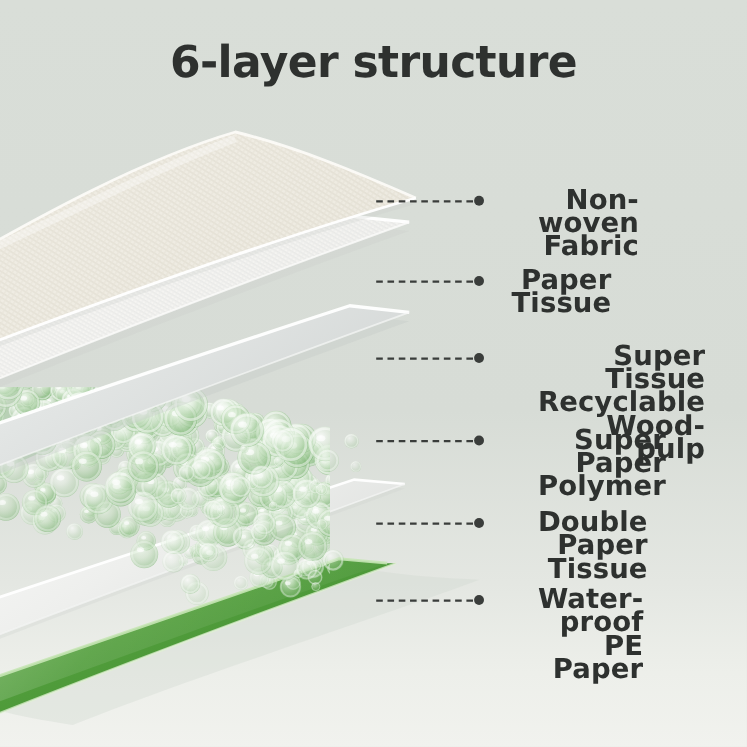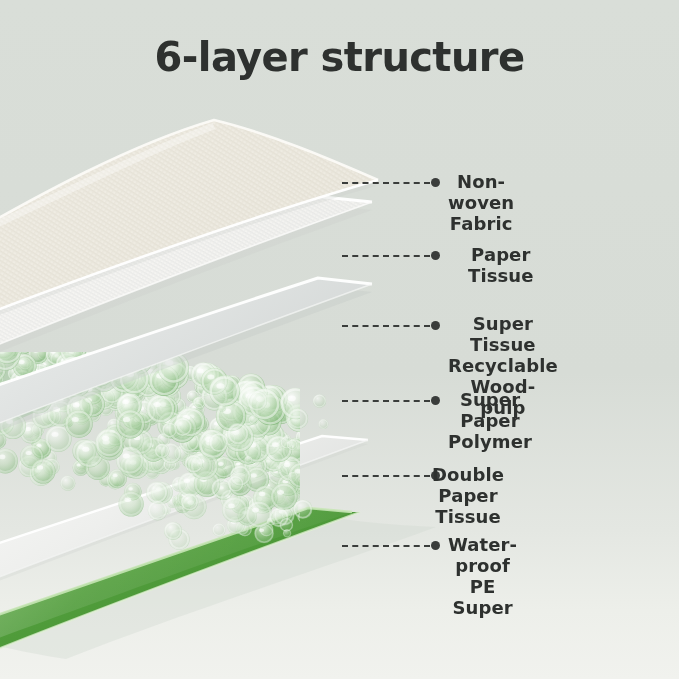--- a/index.html
+++ b/index.html
@@ -51,27 +51,28 @@
   .dot{
     position:absolute;
     width:9px; height:9px;
     border-radius:50%;
     background:#3a3d3b;
     top:-4px;
   }
   .ctext{
     position:absolute;
     color:#2e312f;
-    font-size:18px;
+    font-size:25px;
     font-weight:600;
     line-height:21px;
     letter-spacing:0.1px;
     font-family:"DejaVu Sans","Liberation Sans",sans-serif;
     white-space:pre-line;
-    text-align:center;
+    text-align:right;
+    margin-left:41px;
   }
   .ctext.one-line{ top:-11px; }
   .ctext.two-line{ top:-12px; }
 </style>
 </head>
 <body>
 
 <div id="stage">
 
   <div class="title">6-layer structure</div>
@@ -1350,42 +1351,42 @@
 
     <div class="callout" style="left:0;top:182px;">
       <span class="lead" style="left:342px;width:88px;"></span>
       <span class="dot" style="left:431px;"></span>
       <span class="ctext one-line" style="left:448px;">Non-woven Fabric</span>
     </div>
 
     <div class="callout" style="left:0;top:255px;">
       <span class="lead" style="left:342px;width:88px;"></span>
       <span class="dot" style="left:431px;"></span>
-      <span class="ctext one-line" style="left:468px;">Paper Tissue</span>
+      <span class="ctext one-line" style="left:424px;">Paper Tissue</span>
     </div>
 
     <div class="callout" style="left:0;top:325px;">
       <span class="lead" style="left:342px;width:88px;"></span>
       <span class="dot" style="left:431px;"></span>
       <span class="ctext two-line" style="left:448px;">Super Tissue
 Recyclable Wood-pulp</span>
     </div>
 
     <div class="callout" style="left:0;top:400px;">
       <span class="lead" style="left:342px;width:88px;"></span>
       <span class="dot" style="left:431px;"></span>
       <span class="ctext one-line" style="left:448px;">Super Paper Polymer</span>
     </div>
 
     <div class="callout" style="left:0;top:475px;">
       <span class="lead" style="left:342px;width:88px;"></span>
       <span class="dot" style="left:431px;"></span>
-      <span class="ctext one-line" style="left:432px;">Double Paper Tissue</span>
+      <span class="ctext one-line" style="left:448px;">Double Paper Tissue</span>
     </div>
 
     <div class="callout" style="left:0;top:545px;">
       <span class="lead" style="left:342px;width:88px;"></span>
       <span class="dot" style="left:431px;"></span>
-      <span class="ctext one-line" style="left:448px;">Water-proof PE Super</span>
+      <span class="ctext one-line" style="left:448px;">Water-proof PE Paper</span>
     </div>
 
   </div>
 </div>
 
 </body></html>

